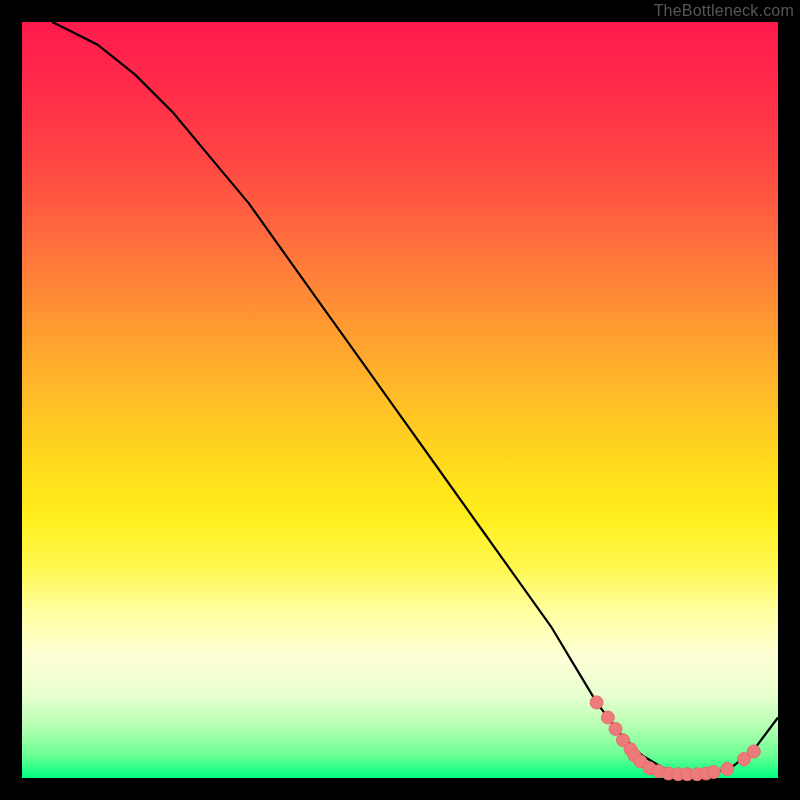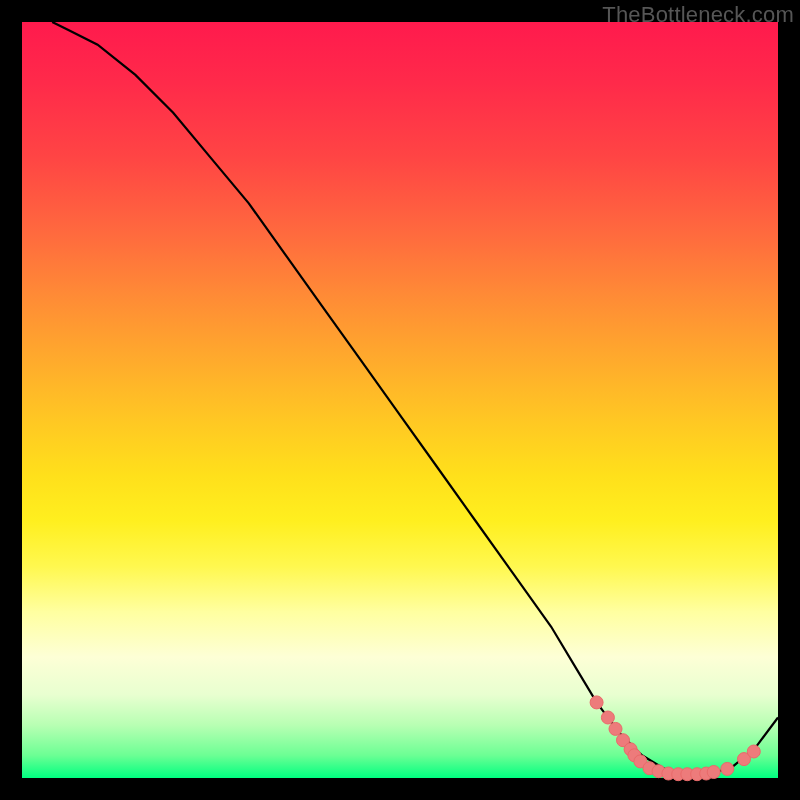--- a/index.html
+++ b/index.html
@@ -33,21 +33,21 @@
       #e8ffd0 89%,
       #b8ffb3 93%,
       #6cff94 97%,
       #00ff80 100%);
   }
   .watermark {
     position: absolute;
     top: 2px;
     right: 6px;
     font-family: Arial, Helvetica, sans-serif;
-    font-size: 22px;
+    font-size: 16px;
     color: #565656;
     letter-spacing: 0.2px;
   }
   svg.curve {
     position: absolute;
     left: 0; top: 0;
     width: 100%;
     height: 100%;
     overflow: visible;
   }

